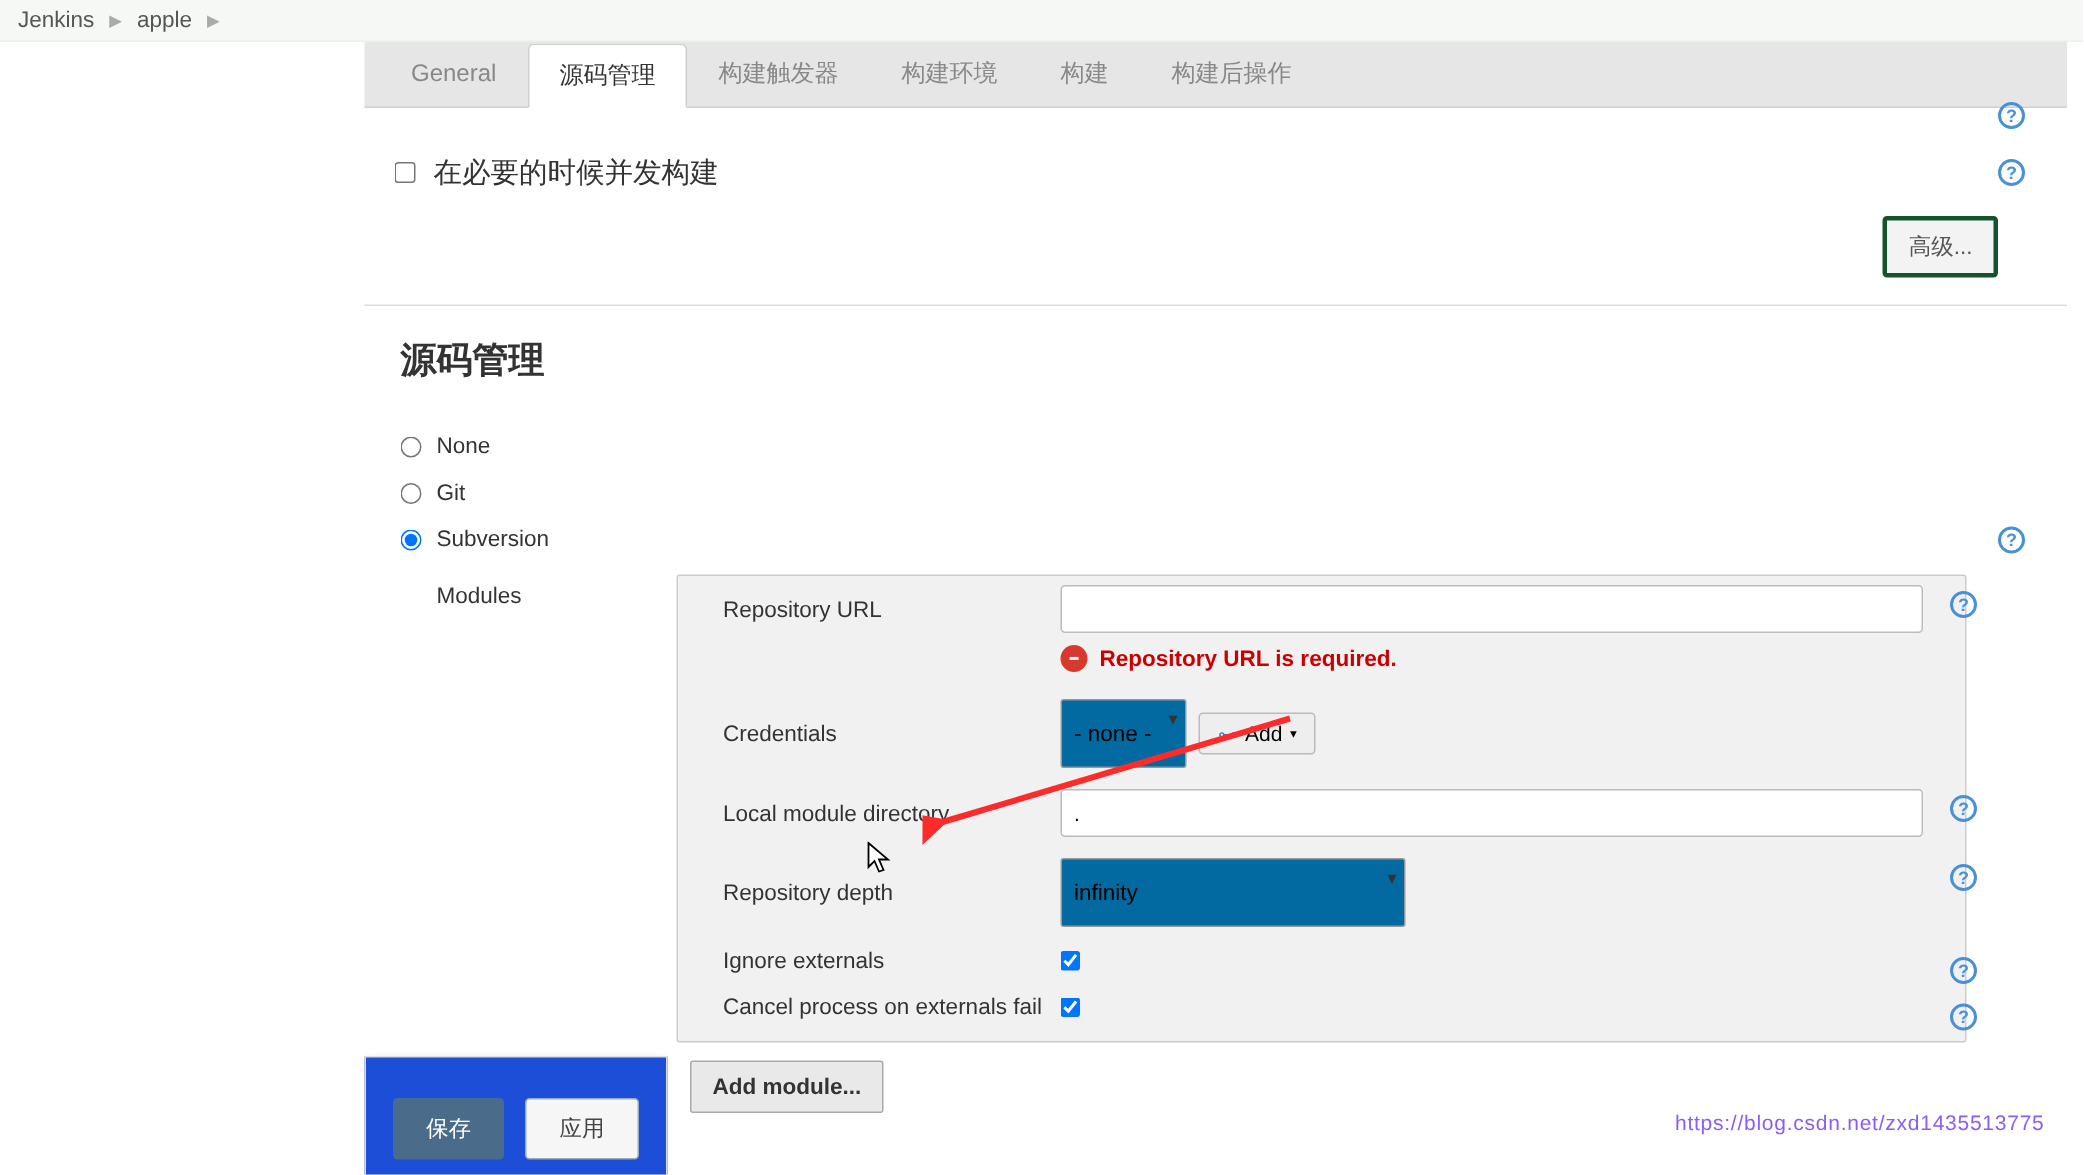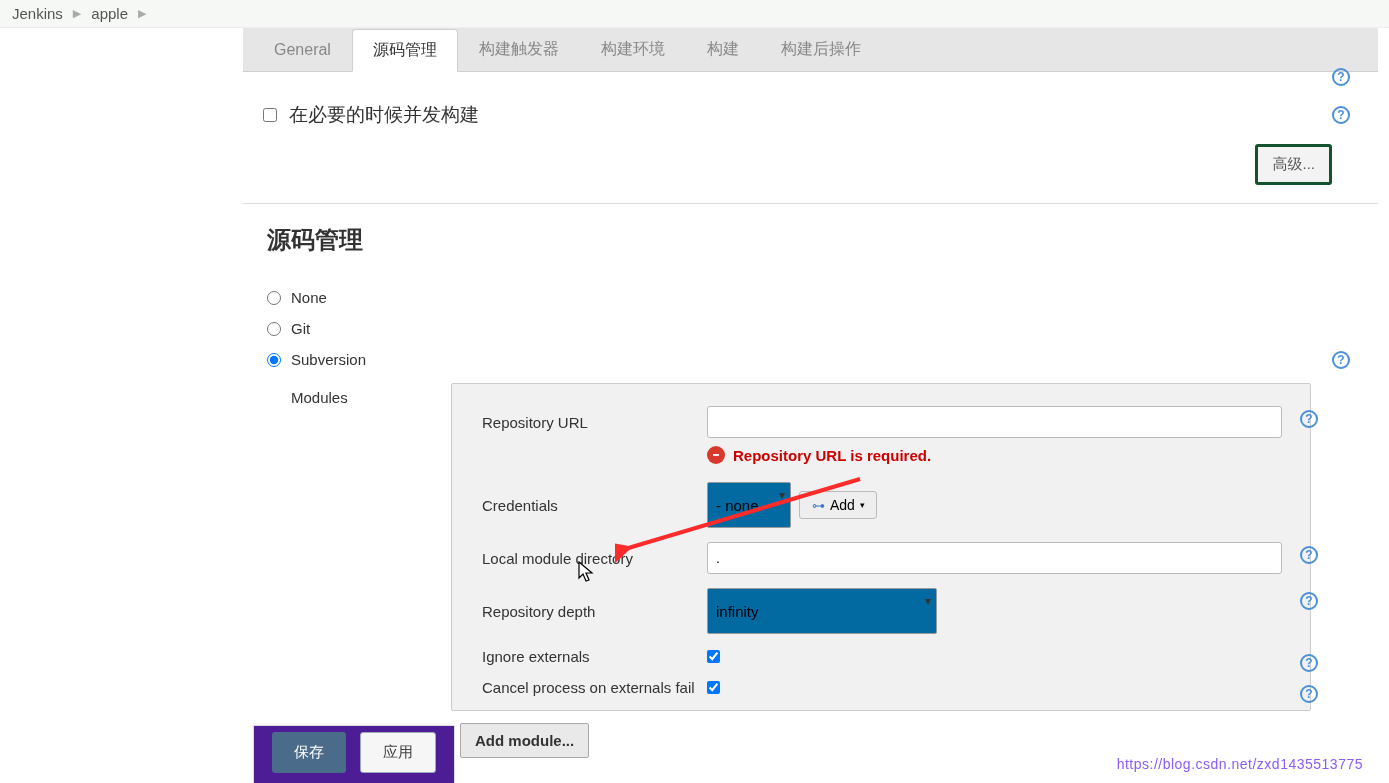--- a/index.html
+++ b/index.html
@@ -88,21 +88,21 @@
   .section-scm { padding: 20px 24px; position:relative; }
   .section-title { font-size:24px; font-weight:bold; color:#333; margin-bottom:26px; }
   .radio-row { display:flex; align-items:center; gap:10px; padding:7px 0; font-size:15px;}
   .radio-row input[type=radio]{ width:14px;height:14px; }
   .modules-row { padding-left:24px; margin-top:8px; display:flex; align-items:flex-start; position:relative;}
   .modules-label { font-size:15px; color:#333; width:170px; padding-top:6px; }
   .modules-panel {
     background:#f1f1f1;
     border:1px solid #ccc;
     border-radius:2px;
-    padding:22px 28px 10px 30px;
+    padding:6px 28px 10px 30px;
     width:860px;
     margin-left:-10px;
   }
   .form-row { display:flex; align-items:center; margin-bottom:14px; position:relative; }
   .form-row .flabel { width:225px; font-size:15px; color:#333; }
   .form-row .finput-wrap { flex:1; display:flex; align-items:center; gap:8px; position:relative;}
   .form-row input[type=text]{
     border:1px solid #bbb;
     border-radius:3px;
     height:32px;
@@ -160,26 +160,26 @@
     border:1px solid #aaa;
     border-radius:2px;
     font-size:15px;
     font-weight:bold;
     color:#333;
     cursor:pointer;
     margin-left:-1px;
   }
   .footer-bar {
     position:fixed;
-    left:253px;
+    left:243px;
     bottom:0;
-    background:#4c1d95;
+    background:#1d4ed8;
     border:1px solid #ddd;
     border-bottom:none;
-    padding:6px 18px 10px 18px;
+    padding:27px 18px 10px 18px;
     display:flex;
     gap:14px;
     box-shadow:0 -1px 4px rgba(0,0,0,.06);
   }
   .btn-save {
     background:#4a6b8a;
     color:#fff;
     border:none;
     padding:10px 22px;
     font-size:15px;

